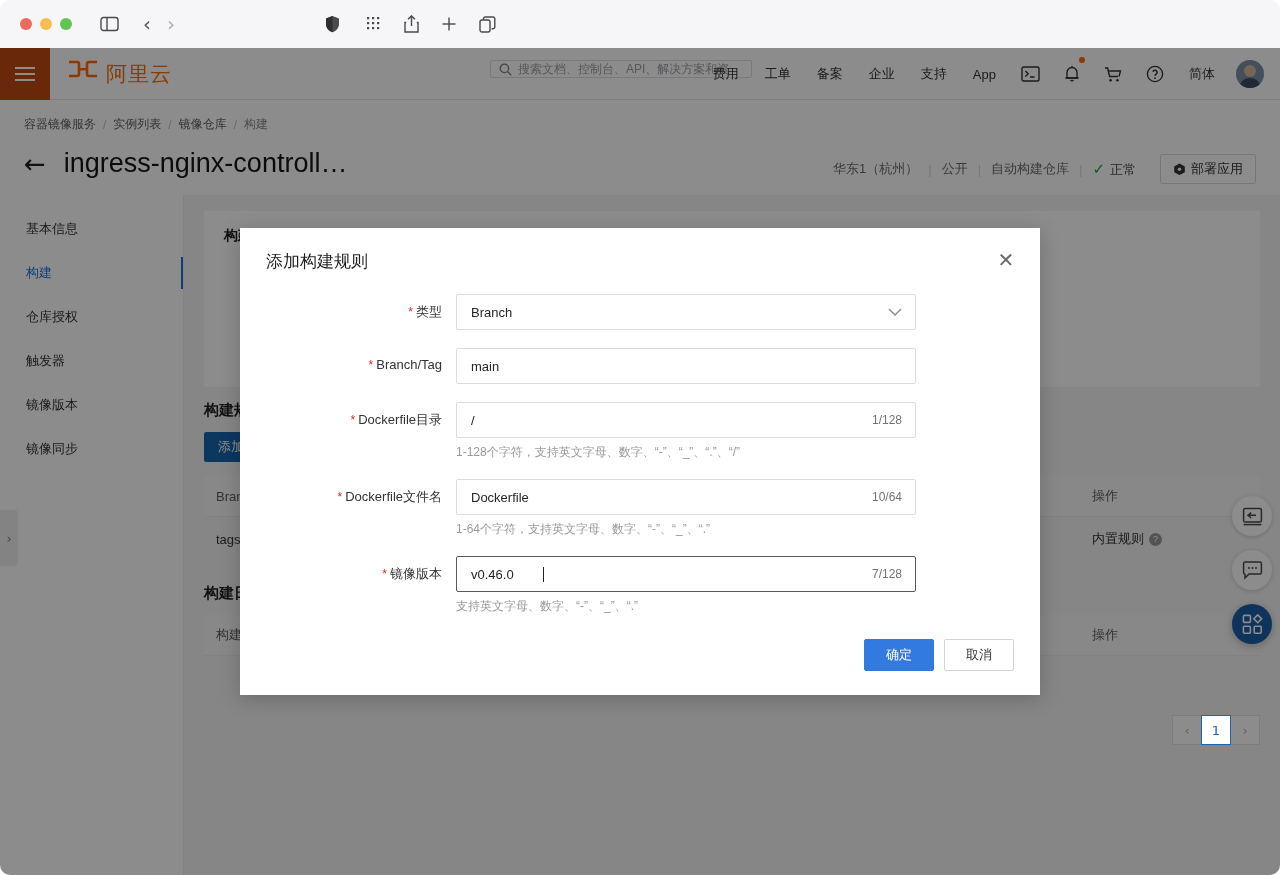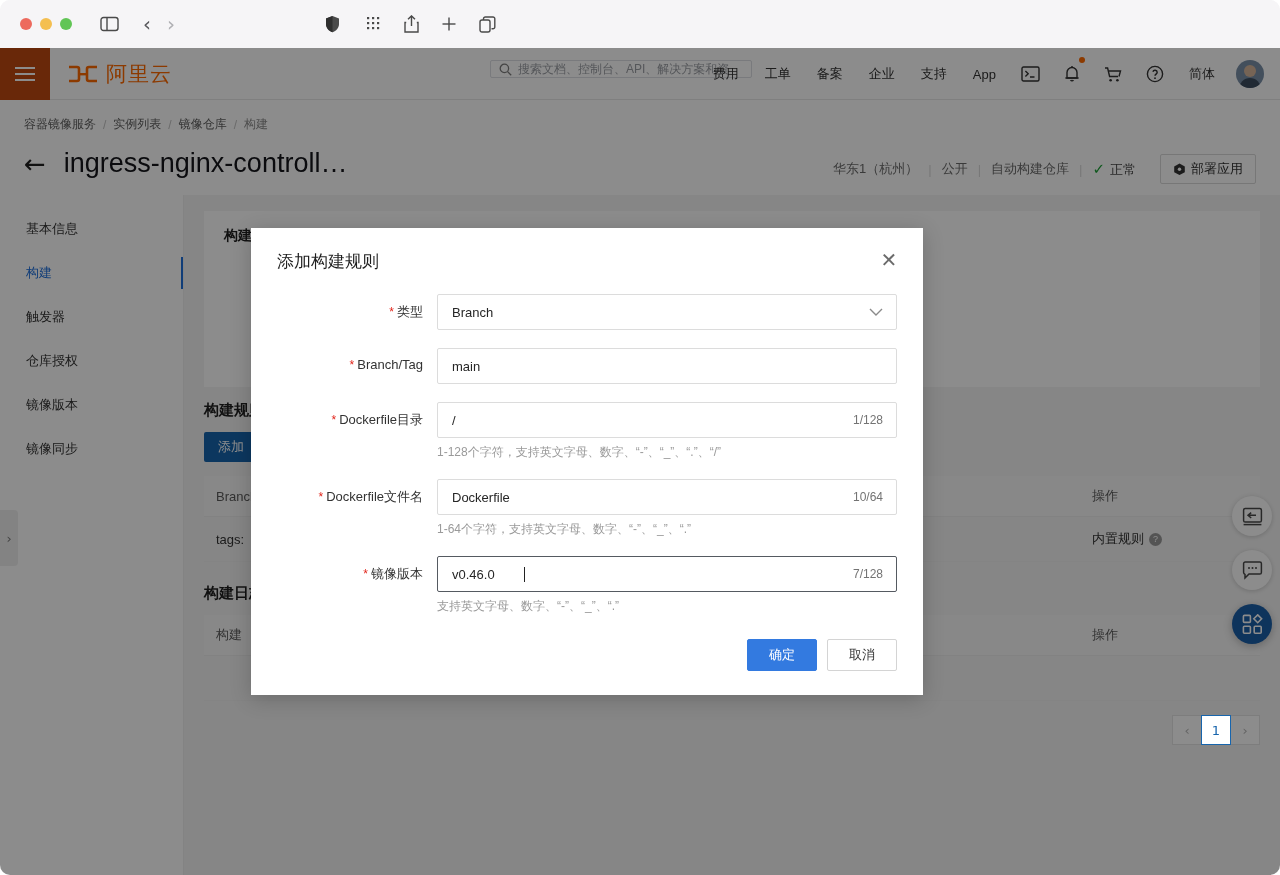--- a/index.html
+++ b/index.html
@@ -60,21 +60,21 @@
     position: absolute; left: 0; top: 0; width: 1280px; height: 52px;
     background: #ffffff; border-bottom: 1px solid #e8e8e8;
     display: flex; align-items: center;
   }
   .burger {
     width: 50px; height: 52px; background: #bf4a12;
     display: flex; align-items: center; justify-content: center;
     flex-direction: column; gap: 4px;
   }
   .burger span { display: block; width: 20px; height: 2px; background: #fff; }
-  .ali-logo { margin-left: 16px; display: flex; align-items: center; gap: 6px; color: #ff6a00; }
+  .ali-logo { margin-left: 16px; display: flex; align-items: flex-start; gap: 6px; color: #ff6a00; }
   .ali-logo-text { font-size: 21px; color: #ff6a00; letter-spacing: 1px; }
 
   .ali-search {
     position: absolute; left: 490px; top: 12px;
     width: 262px; height: 18px;
     border: 1px solid #dcdee3; border-radius: 2px;
     display: flex; align-items: center; gap: 6px; padding: 0 8px;
     background: #fff;
   }
   .ali-search-ph { font-size: 12px; color: #9b9ea4; white-space: nowrap; overflow: hidden; }
@@ -186,22 +186,22 @@
     display: flex; align-items: center; justify-content: center; color: #4a4a4a;
   }
   .fab.blue { background: #1b5fa8; color: #fff; box-shadow: 0 2px 8px rgba(0,0,0,0.25); }
 
   
   .overlay {
     position: absolute; left: 0; top: 48px; width: 1280px; height: 827px;
     background: rgba(0,0,0,0.45);
   }
   .modal {
-    position: absolute; left: 240px; top: 228px; width: 672px; height: 467px;
-    background: #fff; box-shadow: 0 4px 20px rgba(0,0,0,0.20); margin-left: 11px;
+    position: absolute; left: 240px; top: 228px; width: 800px; height: 467px;
+    background: #fff; box-shadow: 0 4px 20px rgba(0,0,0,0.20);
   }
   .modal-head { height: 66px; display: flex; align-items: center; padding: 0 26px; position: relative; }
   .modal-title { font-size: 17px; color: #1f1f1f; }
   .modal-close {
     position: absolute; right: 22px; top: 20px; width: 24px; height: 24px;
     display: flex; align-items: center; justify-content: center;
     color: #6b6b6b; font-size: 20px; font-family: "DejaVu Sans", sans-serif;
   }
   .modal-body { padding: 0 26px; }
 
@@ -409,24 +409,24 @@
     </div>
 
     <div class="side-nav">
       <div class="side-item">
           <span>基本信息</span>
         </div>
       <div class="side-item active">
           <span>构建</span>
         </div>
       <div class="side-item">
+          <span>仓库授权</span>
+        </div>
+      <div class="side-item">
           <span>触发器</span>
-        </div>
-      <div class="side-item">
-          <span>仓库授权</span>
         </div>
       <div class="side-item">
           <span>镜像版本</span>
         </div>
       <div class="side-item">
           <span>镜像同步</span>
         </div>
     </div>
 
     <div class="side-handle">

